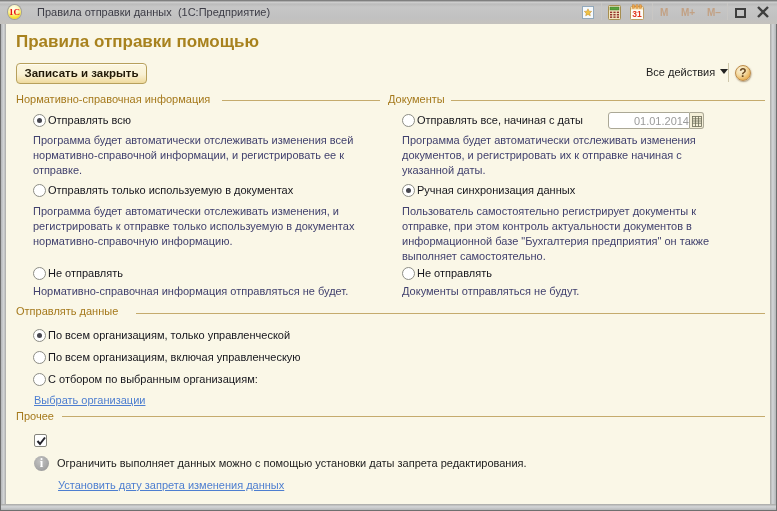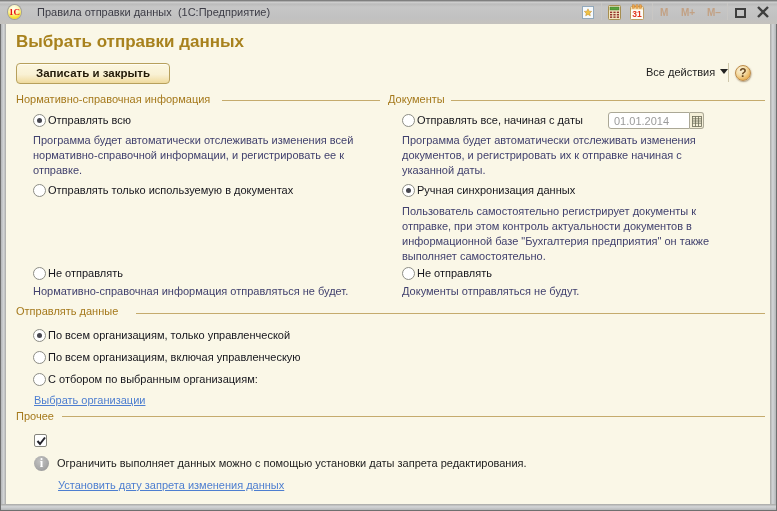--- a/index.html
+++ b/index.html
@@ -20,41 +20,41 @@
 #maxbox { position:absolute; left:735px; top:8px; width:11px; height:10px; border:2px solid #3e3e3e; }
 #closex { position:absolute; left:755px; top:4px; width:16px; height:16px; }
 #closex svg { display:block; }
 
 .ticon { position:absolute; }
 
 #body { position:absolute; left:6px; top:24px; width:764px; height:480px; background:#faf7e7; }
 
 #hdr { position:absolute; left:16px; top:32.3px; font-size:17px; line-height:20px; font-weight:bold; color:#a8821e; }
 
-#btnsave { position:absolute; left:16px; top:63px; width:154px; height:21px; border:1px solid #b7a05c; border-radius:4px;
+#btnsave { position:absolute; left:16px; top:63px; width:131px; height:21px; border:1px solid #b7a05c; border-radius:4px;
   background:linear-gradient(180deg,#fcf7e1 0%, #f9f1d4 55%, #f3e2b0 85%, #eeda9e 100%);
   box-shadow:inset 0 1px 0 #fffdf2;
   font-size:11.5px; font-weight:bold; color:#221a08; text-align:center; line-height:19px; }
 #alldo { position:absolute; left:646px; top:66px; font-size:11px; line-height:13px; color:#222; }
 #alldo .tri { display:inline-block; width:0; height:0; border-left:4px solid transparent; border-right:4px solid transparent; border-top:5px solid #222; margin-left:5px; vertical-align:2px; }
 #vsep2 { position:absolute; left:728px; top:63px; width:1px; height:19px; background:#cfc7ab; }
 #help { position:absolute; left:735px; top:65px; width:16px; height:16px; border-radius:50%;
   background:radial-gradient(circle at 35% 28%, #fbf2da 0%, #f4dca6 40%, #eab45c 72%, #df9c3c 100%);
   border:1px solid #bd8c4a; box-shadow:0.5px 1px 1.5px rgba(95,62,20,0.5); font-size:12px; font-weight:bold; color:#6b4a22; text-align:center; line-height:14.5px; }
 
 .gcap { position:absolute; font-size:11px; line-height:13px; color:#a5791c; background:#faf7e7; padding-right:6px; z-index:2; }
 .gline { position:absolute; height:1px; background:#c5ab6d; z-index:1; }
 
 .radio { position:absolute; width:13px; height:13px; border-radius:50%; background:#fff; border:1px solid #8d8d85; }
 .radio.sel::after { content:""; position:absolute; left:3px; top:3px; width:5px; height:5px; border-radius:50%; background:#46464e; }
 .rlabel { position:absolute; font-size:11px; line-height:13px; color:#15151c; }
 .desc { position:absolute; font-size:11px; line-height:15px; color:#41416e; }
 .link { position:absolute; font-size:11px; line-height:13px; color:#4d7ed0; text-decoration:underline; }
 
-#dateinp { position:absolute; left:608px; top:112px; width:82px; height:17px; background:#fff; border:1px solid #aba896; border-radius:3px 0 0 3px; font-size:11px; color:#9b9b9b; line-height:16px; padding-left:5px; }
+#dateinp { position:absolute; left:608px; top:112px; width:82px; height:17px; background:#fff; border:1px solid #aba896; border-radius:3px 0 0 3px; font-size:11px; color:#9b9b9b; line-height:16px; padding-left:5px;text-align:right; }
 #datebtn { position:absolute; left:690px; top:112px; width:14px; height:17px; background:#f4efd8; border:1px solid #aba896; border-left:none; border-radius:0 3px 3px 0; }
 
 #cbx { position:absolute; left:34px; top:434px; width:13px; height:13px; background:#fff; border:1px solid #84847c; border-radius:2px; }
 
 #info { position:absolute; left:34px; top:456px; width:15px; height:15px; border-radius:50%;
   background:radial-gradient(circle at 42% 35%, #c2c2c2 0%, #a9a9a9 55%, #8e8e8e 100%); }
 #info::after { content:"i"; position:absolute; left:0; top:0; width:15px; text-align:center; font-size:12.5px; font-weight:bold; color:#fff; font-family:"Liberation Serif",serif; line-height:15px; }
 .txt { position:absolute; }
 </style></head>
 <body>
@@ -106,37 +106,38 @@
     <div id="maxbox"></div>
     <div id="closex">
         <svg width="16" height="16" viewBox="0 0 16 16">
           <path d="M3 3 L13 13 M13 3 L3 13" stroke="#3e3e3e" stroke-width="2.4"></path>
         </svg>
       </div>
   </div>
 
   <div id="body"></div>
 
-  <div id="hdr">Выбрать отправки данных</div>
+  <div id="hdr">Правила отправки помощью</div>
   <div id="btnsave">Записать и закрыть</div>
   <div id="alldo">Все действия<span class="tri"></span></div>
   <div id="vsep2"></div>
   <div id="help">?</div>
 
   <div class="gcap" style="left:16px;top:93px">Нормативно-справочная информация</div>
   <div class="gline" style="left:222px;top:100px;width:158px"></div>
 
   <div class="gcap" style="left:388px;top:93px">Документы</div>
   <div class="gline" style="left:451px;top:100px;width:314px"></div>
 
   <div class="radio sel" style="left:33px;top:114px"></div>
   <div class="rlabel" style="left:48px;top:114px">Отправлять всю</div>
   <div class="desc" style="left:33px;top:133px">Программа будет автоматически отслеживать изменения всей<br>нормативно-справочной информации, и регистрировать ее к<br>отправке.</div>
   <div class="radio" style="left:33px;top:184px"></div>
   <div class="rlabel" style="left:48px;top:184px">Отправлять только используемую в документах</div>
+  <div class="desc" style="left:33px;top:204.2px">Программа будет автоматически отслеживать изменения, и<br>регистрировать к отправке только используемую в документах<br>нормативно-справочную информацию.</div>
   <div class="radio" style="left:33px;top:267px"></div>
   <div class="rlabel" style="left:48px;top:267px">Не отправлять</div>
   <div class="desc" style="left:33px;top:284.4px">Нормативно-справочная информация отправляться не будет.</div>
 
   <div class="radio" style="left:402px;top:114px"></div>
   <div class="rlabel" style="left:417px;top:114px">Отправлять все, начиная с даты</div>
   <div id="dateinp">01.01.2014</div>
   <div id="datebtn">
       <svg width="12" height="15" viewBox="0 0 12 15" style="display:block;margin:1px auto">
         <g stroke="#6a6a56" stroke-width="0.8" fill="none">

